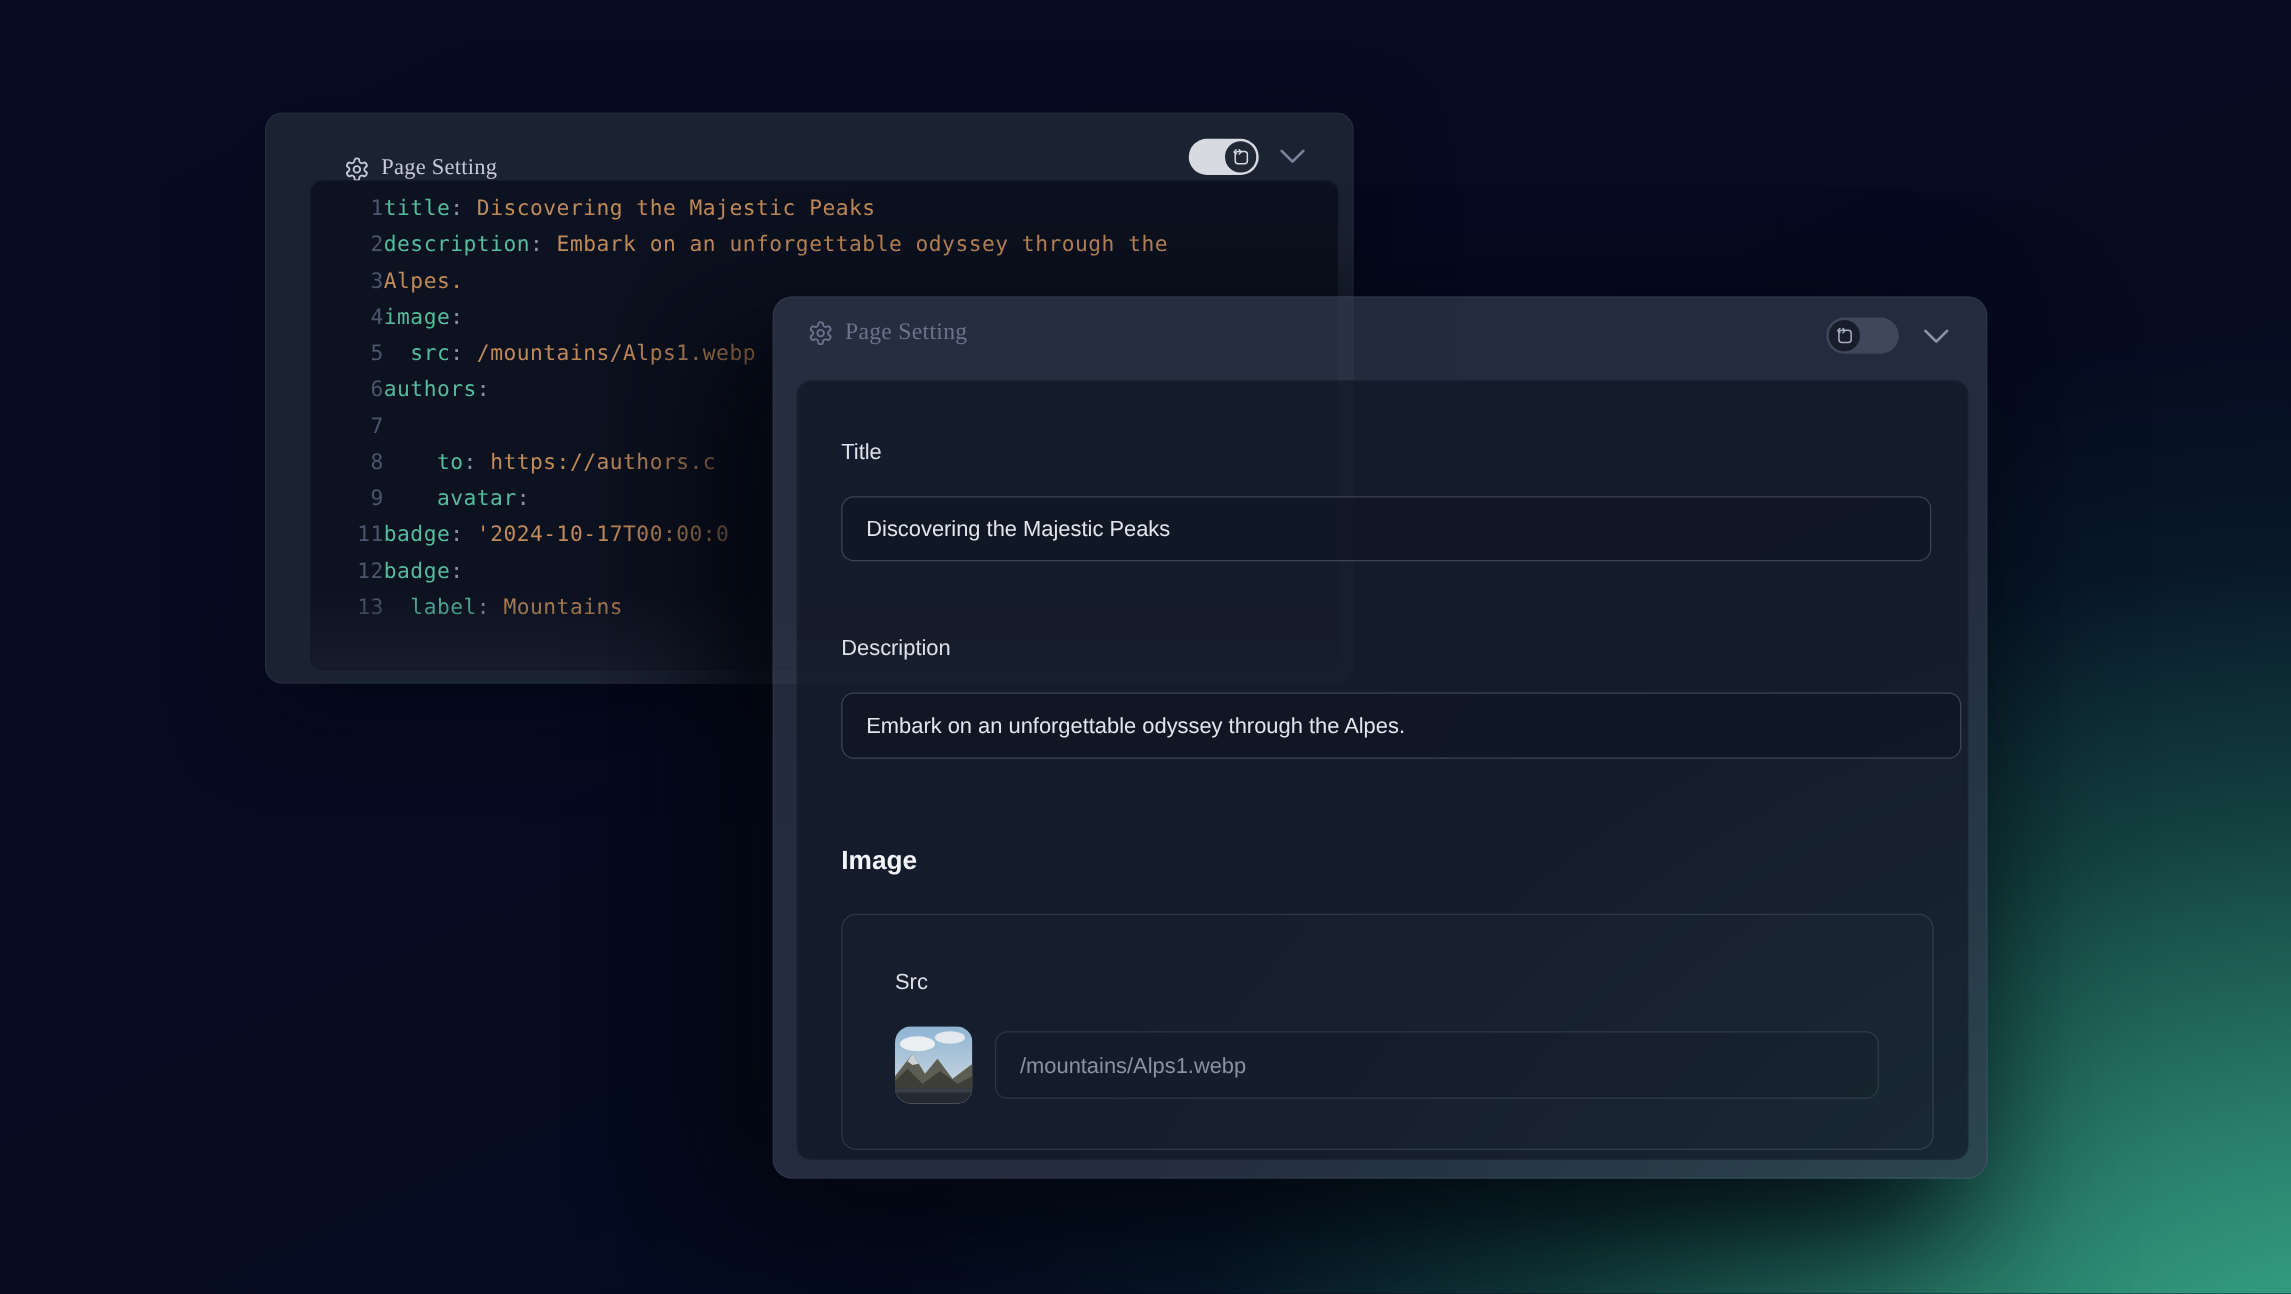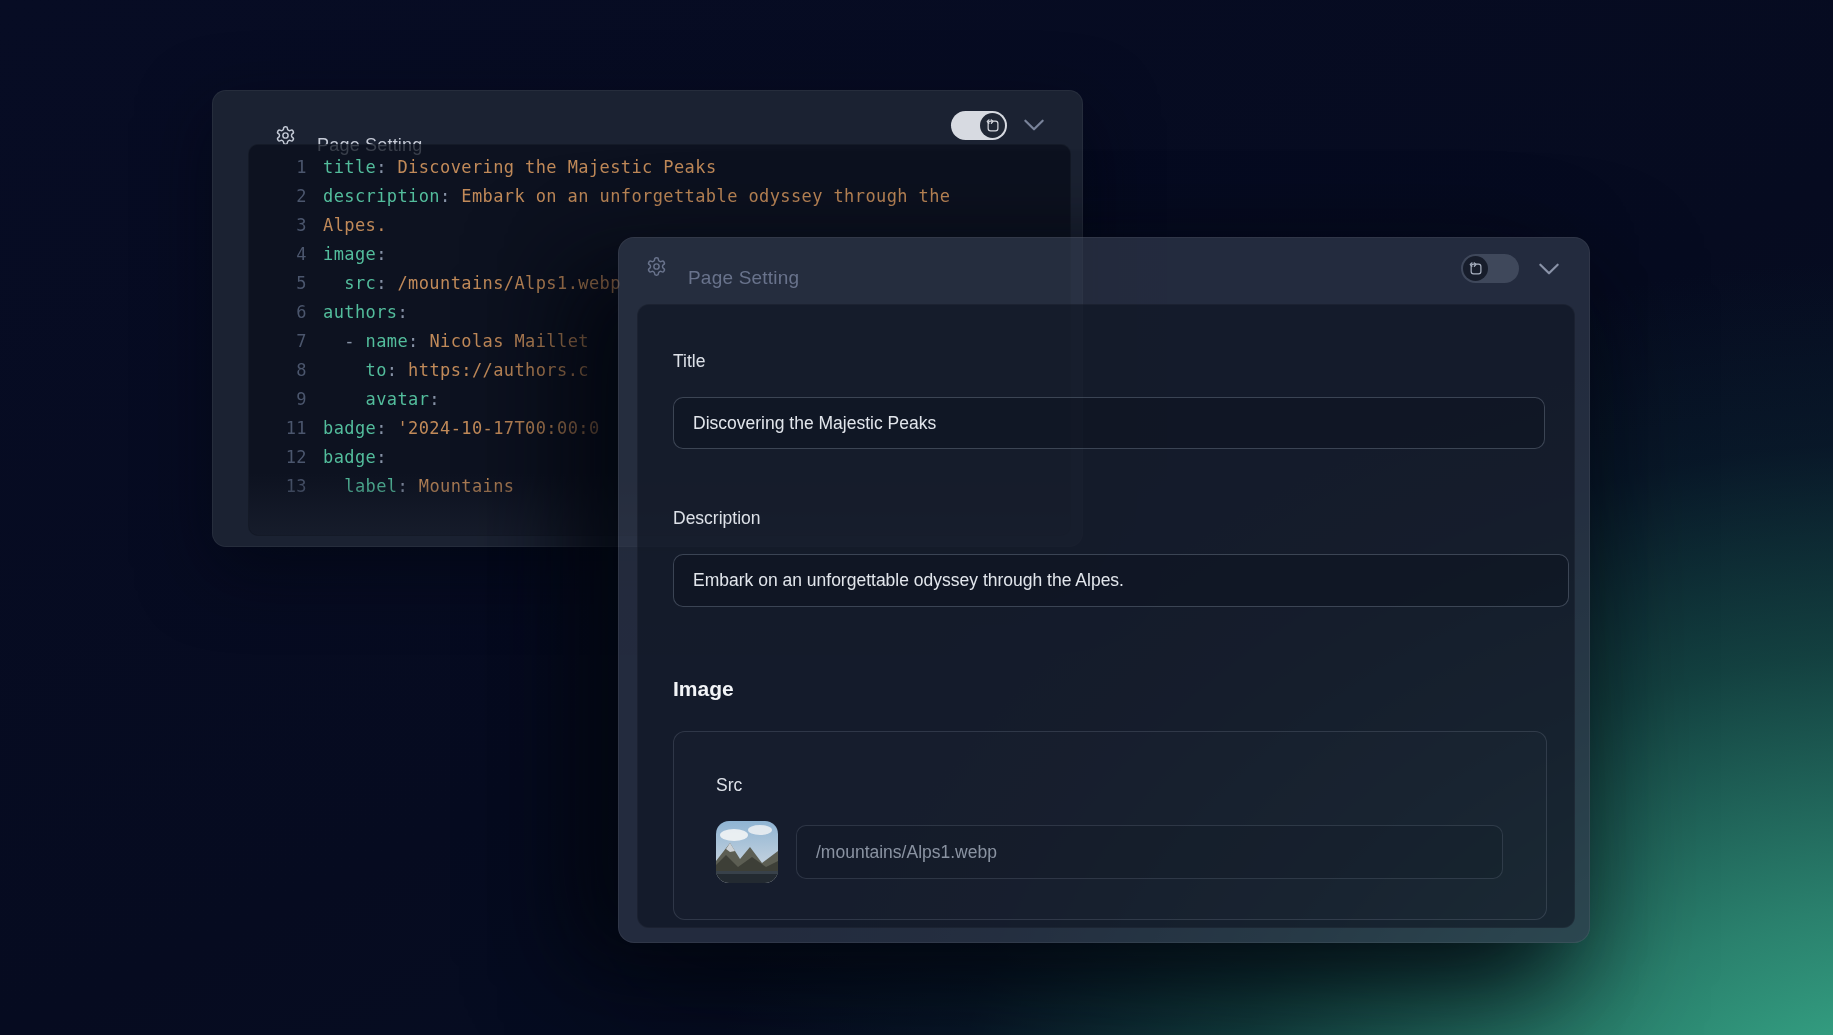--- a/index.html
+++ b/index.html
@@ -8,21 +8,21 @@
     font-family:"Liberation Sans",sans-serif;
     background:
       radial-gradient(1500px 1150px at 104% 114%,
         rgba(64,199,156,.95) 0%, rgba(47,144,119,.88) 24%,
         rgba(27,95,82,.62) 46%, rgba(13,45,54,.35) 64%,
         rgba(6,11,32,0) 80%),
       linear-gradient(155deg,#070c24 0%,#060b20 55%,#061024 100%);
   }
   
   .panel{position:absolute;box-sizing:border-box;}
-  .panel-title{margin:12px;font-weight:500;letter-spacing:.2px;}
+  .panel-title{margin:0;font-weight:500;letter-spacing:.2px;font-family:Liberation Serif, serif;}
   .gear{display:inline-block;}
   .gear svg{display:block;}
   .chev{position:absolute;cursor:pointer;}
   
   .toggle{position:absolute;border-radius:15px;cursor:pointer;border:0;padding:0;}
   .toggle .knob{
     position:absolute;top:2px;width:25px;height:25px;border-radius:50%;
     display:flex;align-items:center;justify-content:center;
   }
   .toggle.on .knob{right:2px;}
@@ -43,21 +43,21 @@
   .code-block{
     position:absolute;left:35px;top:53px;width:821px;height:390px;
     border-radius:10px;background:rgba(8,13,26,.74);
     border:1px solid rgba(255,255,255,.035);
     overflow:hidden;cursor:text;
   }
   .code-lines{padding-top:8px;font-family:"DejaVu Sans Mono","Liberation Mono",monospace;
     font-size:17px;line-height:29px;letter-spacing:.4px;}
   .code-line{display:flex;white-space:pre;}
   .code-line .ln{width:58px;flex:0 0 58px;text-align:right;color:var(--line-number);}
-  .code-line .src{margin-left:16px;}
+  .code-line .src{}
   .tok-key{color:var(--key);}
   .tok-punct{color:var(--punct);}
   .tok-val,.tok-plain{color:var(--value);}
   .code-fade{position:absolute;left:0;right:0;bottom:0;height:62px;pointer-events:none;
     background:linear-gradient(to bottom,rgba(23,29,44,0),rgba(23,29,44,.9));}
   
   .panel.front{
     left:618px;top:237px;width:972px;height:706px;border-radius:16px;
     background:rgba(47,55,73,.72);
     border:1px solid rgba(255,255,255,.06);
@@ -131,21 +131,21 @@
     </span>
 
     <div class="code-block">
       <div class="code-lines">
           <div class="code-line"><span class="ln">1</span><span class="src"><span class="tok-key">title</span><span class="tok-punct">: </span><span class="tok-val">Discovering the Majestic Peaks</span></span></div>
           <div class="code-line"><span class="ln">2</span><span class="src"><span class="tok-key">description</span><span class="tok-punct">: </span><span class="tok-val">Embark on an unforgettable odyssey through the</span></span></div>
           <div class="code-line"><span class="ln">3</span><span class="src"><span class="tok-val">Alpes.</span></span></div>
           <div class="code-line"><span class="ln">4</span><span class="src"><span class="tok-key">image</span><span class="tok-punct">:</span></span></div>
           <div class="code-line"><span class="ln">5</span><span class="src"><span class="tok-plain">  </span><span class="tok-key">src</span><span class="tok-punct">: </span><span class="tok-val">/mountains/Alps1.webp</span></span></div>
           <div class="code-line"><span class="ln">6</span><span class="src"><span class="tok-key">authors</span><span class="tok-punct">:</span></span></div>
-          <div class="code-line"><span class="ln">7</span><span class="src"><span class="tok-punct">  - </span><span class="tok-key">name</span><span class="tok-punct">: </span><span class="tok-val">Nicolas Maillet</span></span></div>
+          <div class="code-line"><span class="ln">7</span></div>
           <div class="code-line"><span class="ln">8</span><span class="src"><span class="tok-plain">    </span><span class="tok-key">to</span><span class="tok-punct">: </span><span class="tok-val">https://authors.c</span></span></div>
           <div class="code-line"><span class="ln">9</span><span class="src"><span class="tok-plain">    </span><span class="tok-key">avatar</span><span class="tok-punct">:</span></span></div>
           <div class="code-line"><span class="ln">11</span><span class="src"><span class="tok-key">badge</span><span class="tok-punct">: </span><span class="tok-val">'2024-10-17T00:00:0</span></span></div>
           <div class="code-line"><span class="ln">12</span><span class="src"><span class="tok-key">badge</span><span class="tok-punct">:</span></span></div>
           <div class="code-line"><span class="ln">13</span><span class="src"><span class="tok-plain">  </span><span class="tok-key">label</span><span class="tok-punct">: </span><span class="tok-val">Mountains</span></span></div>
         </div>
       <div class="code-fade"></div>
     </div>
   </section>
 

